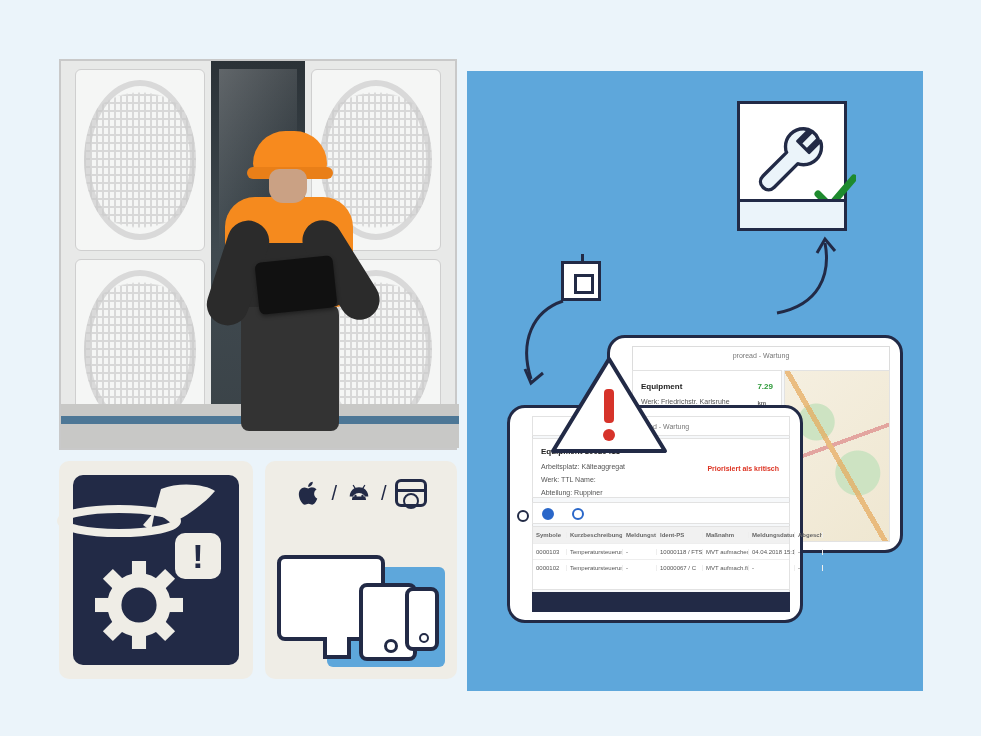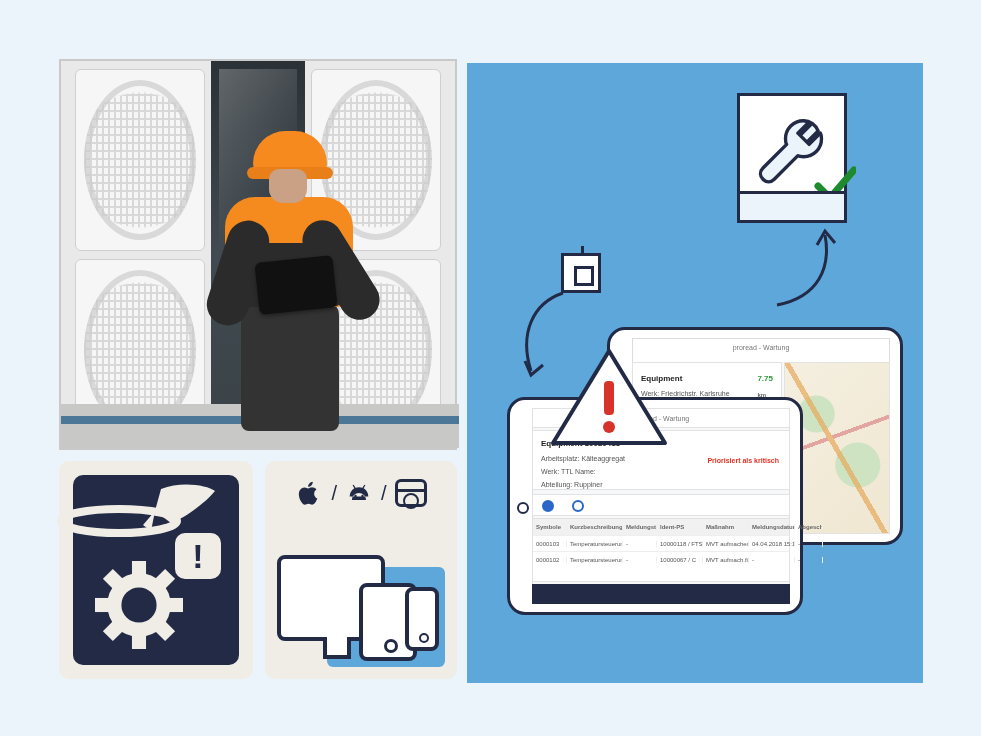--- a/index.html
+++ b/index.html
@@ -90,21 +90,21 @@
   .blue-bg { position:absolute; left:50px; bottom:0; right:0; height:100px; background:#5EA7DB; border-radius:6px; }
   .monitor { position:absolute; left:0; bottom:26px; width:108px; height:86px; background:#fff; border:4px solid #222A46; border-radius:8px; }
   .monitor::after { content:""; position:absolute; left:42px; bottom:-22px; width:20px; height:18px; background:#fff; border:4px solid #222A46; border-top:none; }
   .pad { position:absolute; left:82px; bottom:6px; width:58px; height:78px; background:#fff; border:4px solid #222A46; border-radius:8px; }
   .pad::after { content:""; position:absolute; left:50%; bottom:4px; width:8px; height:8px; margin-left:-4px; border-radius:50%; border:3px solid #222A46; }
   .phone { position:absolute; right:6px; bottom:16px; width:34px; height:64px; background:#fff; border:4px solid #222A46; border-radius:8px; }
   .phone::after { content:""; position:absolute; left:50%; bottom:4px; width:6px; height:6px; margin-left:-3px; border-radius:50%; border:2px solid #222A46; }
 
   
   .panel {
-    position:absolute; top:4px; right:0; width:456px; height:620px;
+    position:absolute; top:12px; right:0; width:456px; height:620px;
     background:#5EA7DB;
   }
   
   .wrench-card { position:absolute; right:76px; top:30px; width:110px; height:130px; background:#fff; border:3px solid #222A46; }
   .wrench-card::after { content:""; position:absolute; left:0; right:0; bottom:0; height:26px; background:#EBF4FA; border-top:3px solid #222A46; }
   .wrench-svg { position:absolute; left:14px; top:18px; width:72px; height:72px; }
   .check { position:absolute; right:-12px; bottom:14px; width:42px; height:42px; }
 
   
   .chip { position:absolute; left:94px; top:190px; width:40px; height:40px; background:#fff; border:3px solid #222A46; }
@@ -260,21 +260,21 @@
       <div class="screen"></div>
       <div class="hdr">
           <span class="center">proread - Wartung</span>
         </div>
       <div class="pane">
         <div class="title">Equipment</div>
         <div>Werk: Friedrichstr. Karlsruhe</div>
         <div>Büro: Parkfs. Allmersbrühe 1</div>
         <div class="nav">Navigation offnen</div>
         <div class="kpi">
-          <span>7.75</span><br>
+          <span>7.29</span><br>
           <span style="font-size:6px;color:#666">km</span>
         </div>
       </div>
       <div class="map"></div>
     </div>
 
     <div class="tab front">
       <div class="screen"></div>
       <div class="topbar">proread - Wartung</div>
       <div class="info">

